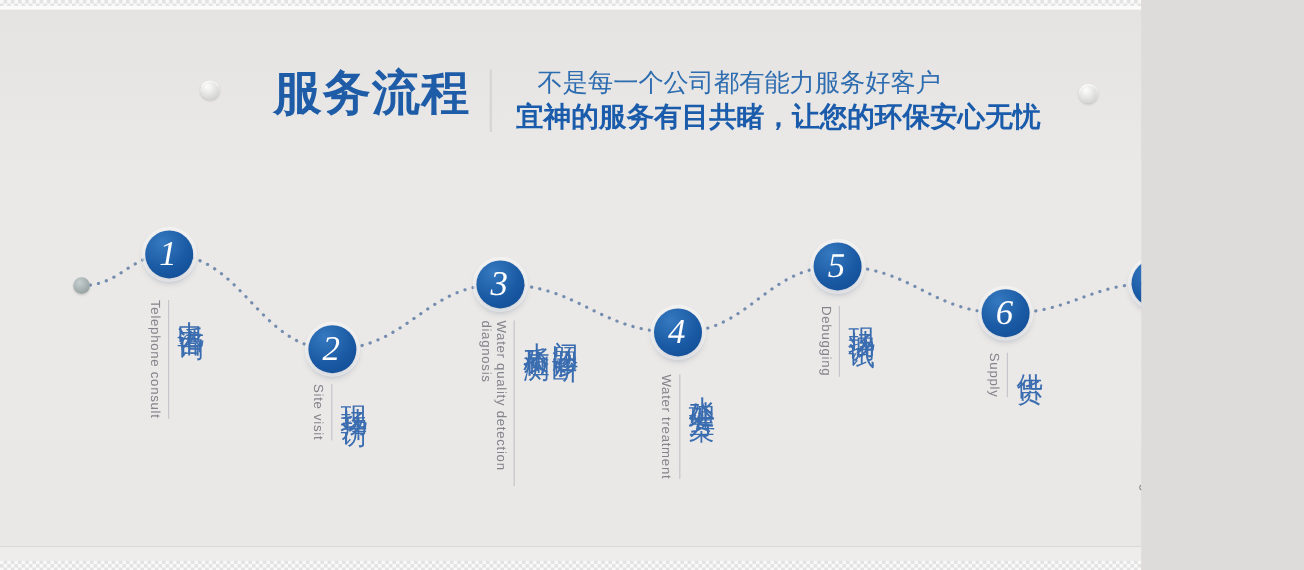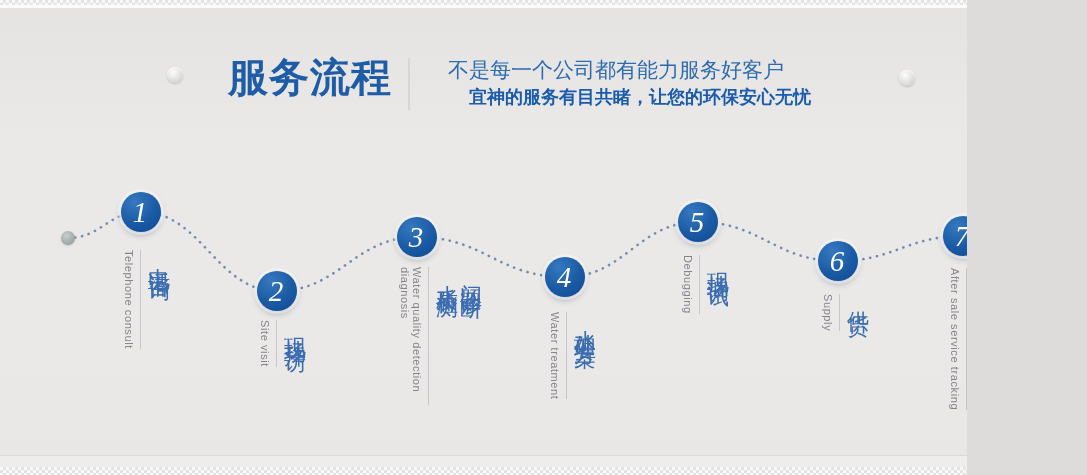--- a/index.html
+++ b/index.html
@@ -1,20 +1,19 @@
 <!DOCTYPE html>
 <html><head>
 <meta charset="utf-8">
 <style>
   html,body{margin:0;padding:0;}
   body{font-family:"Liberation Sans",sans-serif;background:#dddcda;}
   .stage{
     position:relative;width:951px;height:475px;overflow:hidden;
     background:linear-gradient(180deg,#e4e3e1 0%,#eae9e7 30%,#ebe9e7 72%,#e8e7e5 100%);
-    padding-left:16px;
   }
   
   .checker{
     position:absolute;left:0;width:100%;
     background-image:conic-gradient(#e3e3e3 90deg,#f9f9f9 90deg 180deg,#e3e3e3 180deg 270deg,#f9f9f9 270deg);
     background-size:6px 6px;
   }
   .checker.top{top:0;height:5px;}
   .checker.bottom{bottom:0;height:8px;}
   .white-line{position:absolute;top:5px;left:0;width:100%;height:3px;background:#fbfbfa;}
@@ -22,21 +21,21 @@
   .footer-band{position:absolute;left:0;top:456px;width:100%;height:11px;background:#eeedeb;}
 
   
   .title{
     position:absolute;left:228px;top:50px;
     font-size:40px;font-weight:bold;color:#1e5ca8;letter-spacing:1px;white-space:nowrap;
   }
   .header-divider{position:absolute;left:408px;top:58px;width:2px;height:52px;background:#d7d6d4;}
   .subtitle{position:absolute;left:430px;top:56px;white-space:nowrap;}
   .subtitle .l1{font-size:21px;color:#2e6cb0;line-height:27px;margin-left:18px;}
-  .subtitle .l2{font-size:18px;font-weight:bold;color:#1a5cab;line-height:28px;margin-left:39px;}
+  .subtitle .l2{font-size:23px;font-weight:bold;color:#1a5cab;line-height:28px;}
 
   
   .rivet{
     position:absolute;width:16px;height:16px;border-radius:50%;
     background:radial-gradient(circle at 38% 32%,#fdfdfd,#dfdfdd 55%,#c6c6c4);
     box-shadow:0 1px 2px rgba(0,0,0,0.18), inset 0 1px 1px rgba(255,255,255,0.9);
   }
 
   
   .flow-svg{position:absolute;left:0;top:0;width:1087px;height:475px;}

